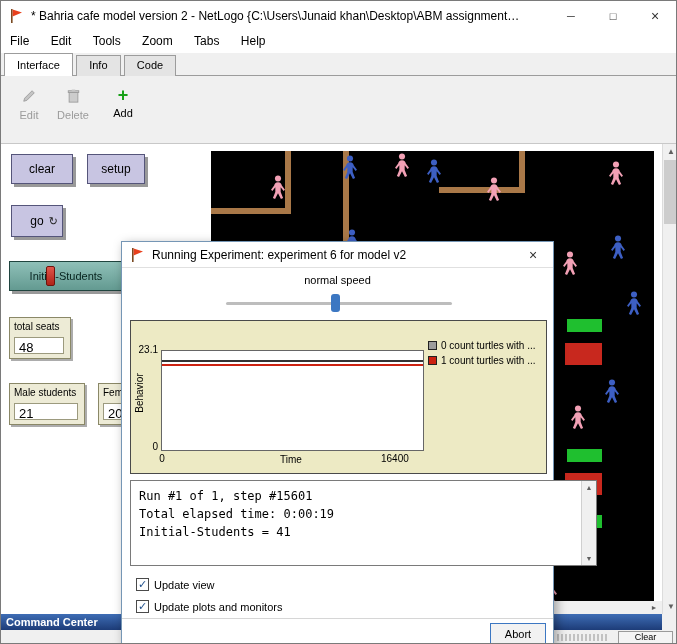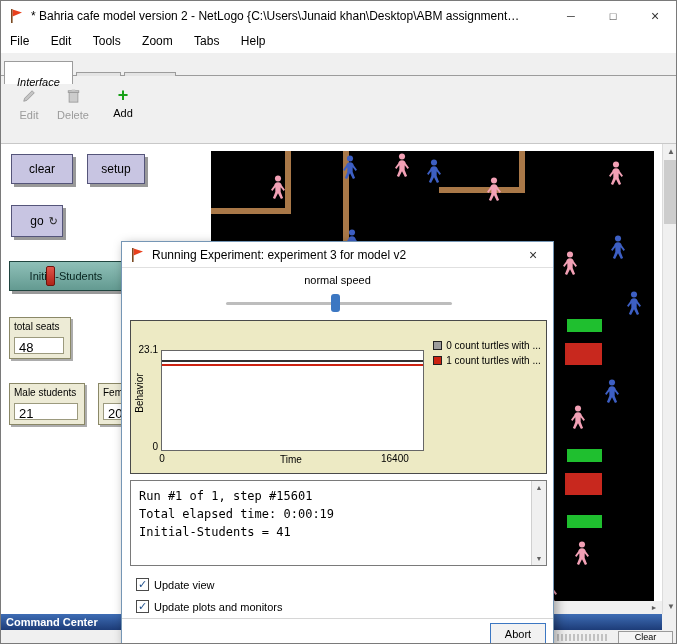--- a/index.html
+++ b/index.html
@@ -22,21 +22,21 @@
 
   
   .menubar { position:absolute; left:0; top:30px; width:100%; height:22px; background:#fff; }
   .menu-item { display:inline-block; padding:3px 9px; font-size:12px; }
 
   
   .tabbar { position:absolute; left:0; top:52px; width:100%; height:23px; background:#f0f0f0;
     border-bottom:1px solid #9c9c9c; padding-left:3px; }
   .tab { display:inline-block; height:21px; margin-top:2px; padding:3px 12px 0;
     border:1px solid #9c9c9c; border-bottom:none; background:#e4e4e4; font-size:11px; }
-  .tab.active { background:#fff; height:23px; margin-top:8px; padding-top:14px; position:relative; z-index:2;font-style:italic; }
+  .tab.active { background:#fff; height:23px; margin-top:0; padding-top:5px; position:relative; z-index:2; }
 
   
   .toolbar { position:absolute; left:0; top:75px; width:100%; height:68px; background:#f0f0f0;
     border-bottom:1px solid #c8c8c8; }
   .tool-btn { position:absolute; width:44px; text-align:center; font-size:11px; color:#9b9b9b; }
   .tool-btn .ticon { display:block; height:18px; margin-bottom:2px; }
   .tool-btn.enabled { color:#000; }
   .plus-glyph { font-size:18px; font-weight:bold; color:#17a017; line-height:16px; }
 
   .widget-combo { position:absolute; left:150px; top:96px; width:88px; height:22px; background:#fff;
@@ -129,35 +129,35 @@
   .dlg-title .ttl { position:absolute; left:30px; top:0; line-height:26px; font-size:12px; white-space:nowrap; }
   .dlg-close { position:absolute; right:0; top:0; width:40px; height:26px; text-align:center;
     line-height:26px; font-size:14px; color:#333; }
   .dlg-speed-label { position:absolute; left:0; top:32px; width:100%; text-align:center; font-size:11px; }
   .dlg-track { position:absolute; left:104px; top:60px; width:226px; height:3px; background:#bdbdbd; border-radius:2px; }
 
   .plot-frame { position:absolute; left:8px; top:78px; width:417px; height:154px;
     background:#edeac4; border:1px solid #4a4a4a; }
   .plot-title { position:absolute; left:0; top:3px; width:100%; text-align:center; font-weight:bold; font-size:12px; }
   #plot-legend { position:absolute; left:297px; top:17px; width:118px; }
-  .legend-row { display:flex; align-items:center; gap:4px; height:15px; overflow:hidden;justify-content:center; }
+  .legend-row { display:flex; align-items:center; gap:4px; height:15px; overflow:hidden; }
   .legend-swatch { width:9px; height:9px; border:1px solid #222; flex:0 0 auto; }
   .legend-label { font-size:10px; white-space:nowrap; overflow:hidden; }
   #plot-inner { position:absolute; left:30px; top:29px; width:263px; height:101px; background:#fff;
     border:1px solid #666; overflow:hidden; }
   .plot-line { position:absolute; left:0; right:0; height:2px; }
   .plot-ymax { position:absolute; left:0; top:23px; width:27px; text-align:right; font-size:10px; }
   .plot-ymin { position:absolute; left:14px; top:120px; width:13px; text-align:right; font-size:10px; }
   .plot-ylab { position:absolute; left:3px; top:118px; width:92px; transform:rotate(-90deg);
     transform-origin:0 0; font-size:10px; text-align:center; }
   .plot-xmin { position:absolute; left:24px; top:132px; width:14px; text-align:center; font-size:10px; }
   .plot-xmax { position:absolute; left:250px; top:132px; width:46px; text-align:left; font-size:10px; }
   .plot-xlab { position:absolute; left:90px; top:133px; width:140px; text-align:center; font-size:10px; }
 
-  .dlg-log { position:absolute; left:8px; top:238px; width:417px; height:86px; background:#fff;
+  .dlg-log { position:absolute; left:8px; top:238px; width:467px; height:86px; background:#fff;
     border:1px solid #7a7a7a; }
   .log-text { position:absolute; left:0; top:0; right:16px; bottom:0; padding:6px 8px;
     font-family:"DejaVu Sans Mono","Liberation Mono",monospace; font-size:12px; line-height:1.5;
     white-space:pre; overflow:hidden; }
   .log-scroll { position:absolute; right:0; top:0; width:15px; height:100%; background:#f0f0f0;
     border-left:1px solid #d0d0d0; }
   .log-scroll .sarr { position:absolute; left:0; width:14px; height:13px; text-align:center;
     font-size:7px; color:#606060; line-height:13px; }
   .log-scroll .up { top:0; } .log-scroll .down { bottom:0; }
 
@@ -374,21 +374,21 @@
   </div>
 
   <div class="dialog">
     <div class="dlg-title">
       <span class="flag">
         <svg width="14" height="16" viewBox="0 0 14 16">
             <rect x="2" y="1" width="1.6" height="14" fill="#7a4a22"></rect>
             <path d="M3.6 1.5 L13 4.5 L3.6 8.5 Z" fill="#E8401C"></path>
           </svg>
       </span>
-      <span class="ttl">Running Experiment: experiment 3 for model v2</span>
+      <span class="ttl">Running Experiment: experiment 6 for model v2</span>
       <span class="dlg-close">×</span>
     </div>
 
     <div class="dlg-speed-label">normal speed</div>
     <div class="dlg-track">
       <div class="speed-thumb" style="left:105px;"></div>
     </div>
 
     <div class="plot-frame">
       <div id="plot-legend">

